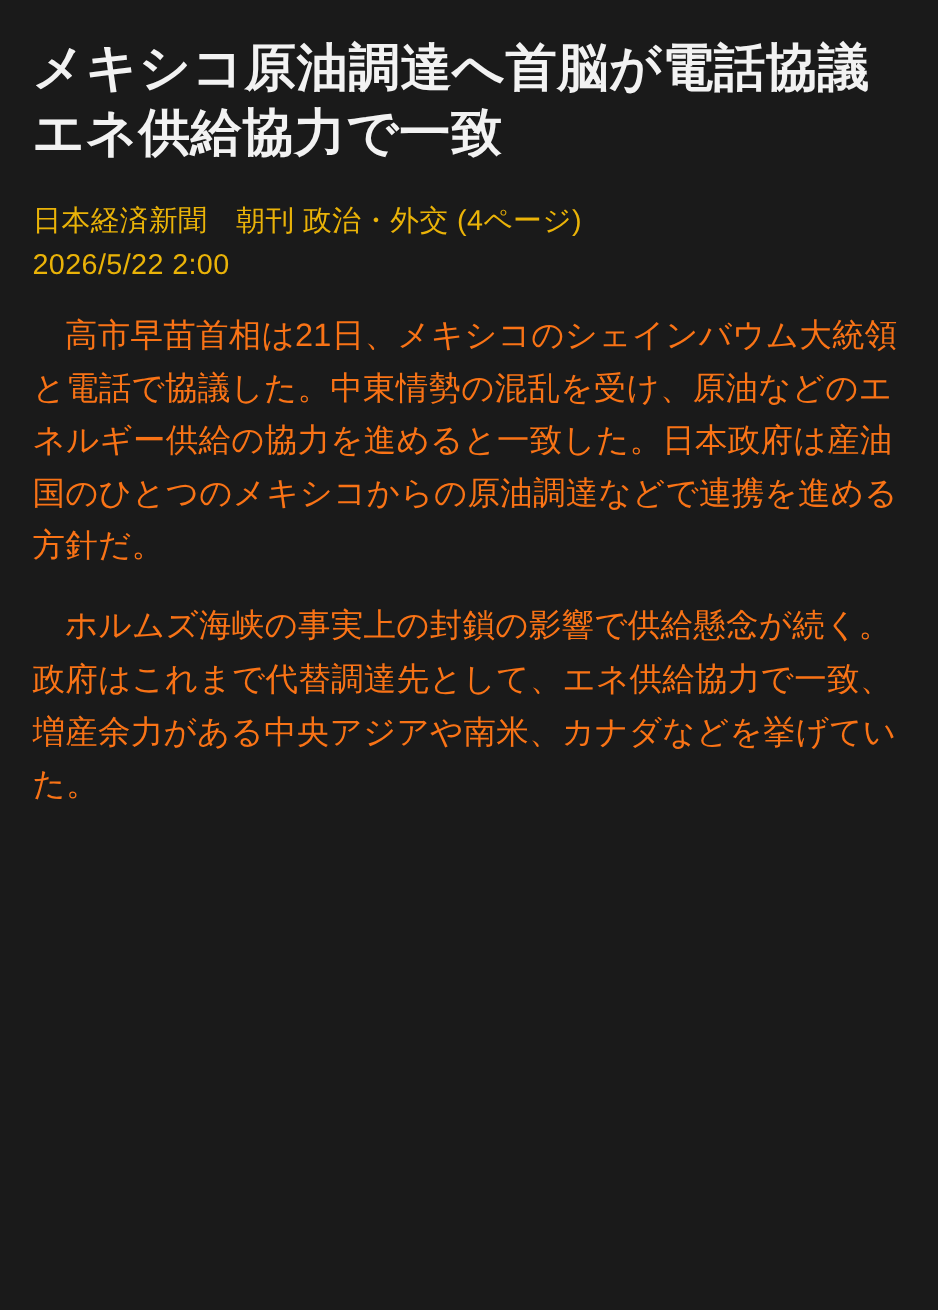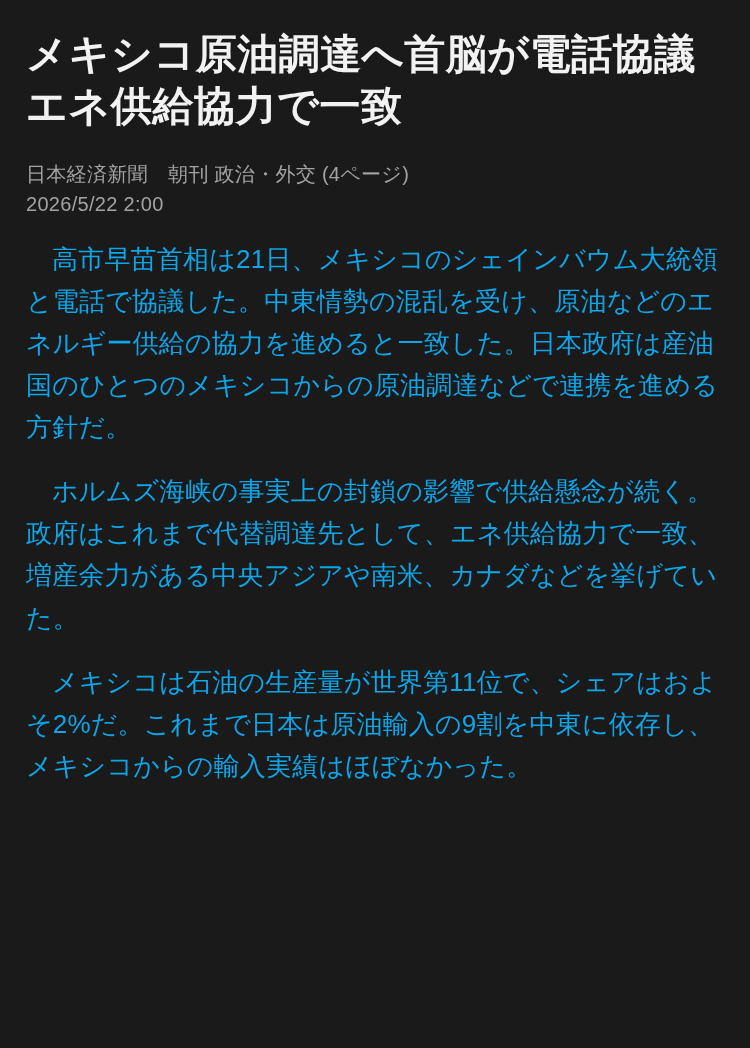--- a/index.html
+++ b/index.html
@@ -23,33 +23,33 @@
   .headline {
     font-size: 41px;
     line-height: 1.28;
     font-weight: bold;
     letter-spacing: 0.5px;
     color: #f2f2f2;
     margin: 0 0 26px 0;
     word-wrap: break-word;
   }
   .meta {
-    font-size: 20px;
+    font-size: 23px;
     line-height: 1.52;
-    color: #a3a3a3;
+    color: #eab308;
     margin: 0 0 18px 0;
     letter-spacing: 0.3px;
   }
   .meta-line {
     display: block;
   }
   .body-par {
     font-size: 26px;
     line-height: 1.62;
-    color: #0ea5e9;
+    color: #f97316;
     margin: 0 0 22px 0;
     text-indent: 1em;
     letter-spacing: 0.2px;
     word-wrap: break-word;
   }
 </style>
 </head>
 <body>
 
 <div class="article">
@@ -58,15 +58,14 @@
 
   <div class="meta">
     <span class="meta-line">日本経済新聞　朝刊  政治・外交 (4ページ)</span>
     <span class="meta-line">2026/5/22 2:00</span>
   </div>
 
   <p class="body-par">高市早苗首相は21日、メキシコのシェインバウム大統領と電話で協議した。中東情勢の混乱を受け、原油などのエネルギー供給の協力を進めると一致した。日本政府は産油国のひとつのメキシコからの原油調達などで連携を進める方針だ。</p>
 
   <p class="body-par">ホルムズ海峡の事実上の封鎖の影響で供給懸念が続く。政府はこれまで代替調達先として、エネ供給協力で一致、増産余力がある中央アジアや南米、カナダなどを挙げていた。</p>
 
-  <p class="body-par">メキシコは石油の生産量が世界第11位で、シェアはおよそ2%だ。これまで日本は原油輸入の9割を中東に依存し、メキシコからの輸入実績はほぼなかった。</p>
 
 </div>
 
 </body></html>

